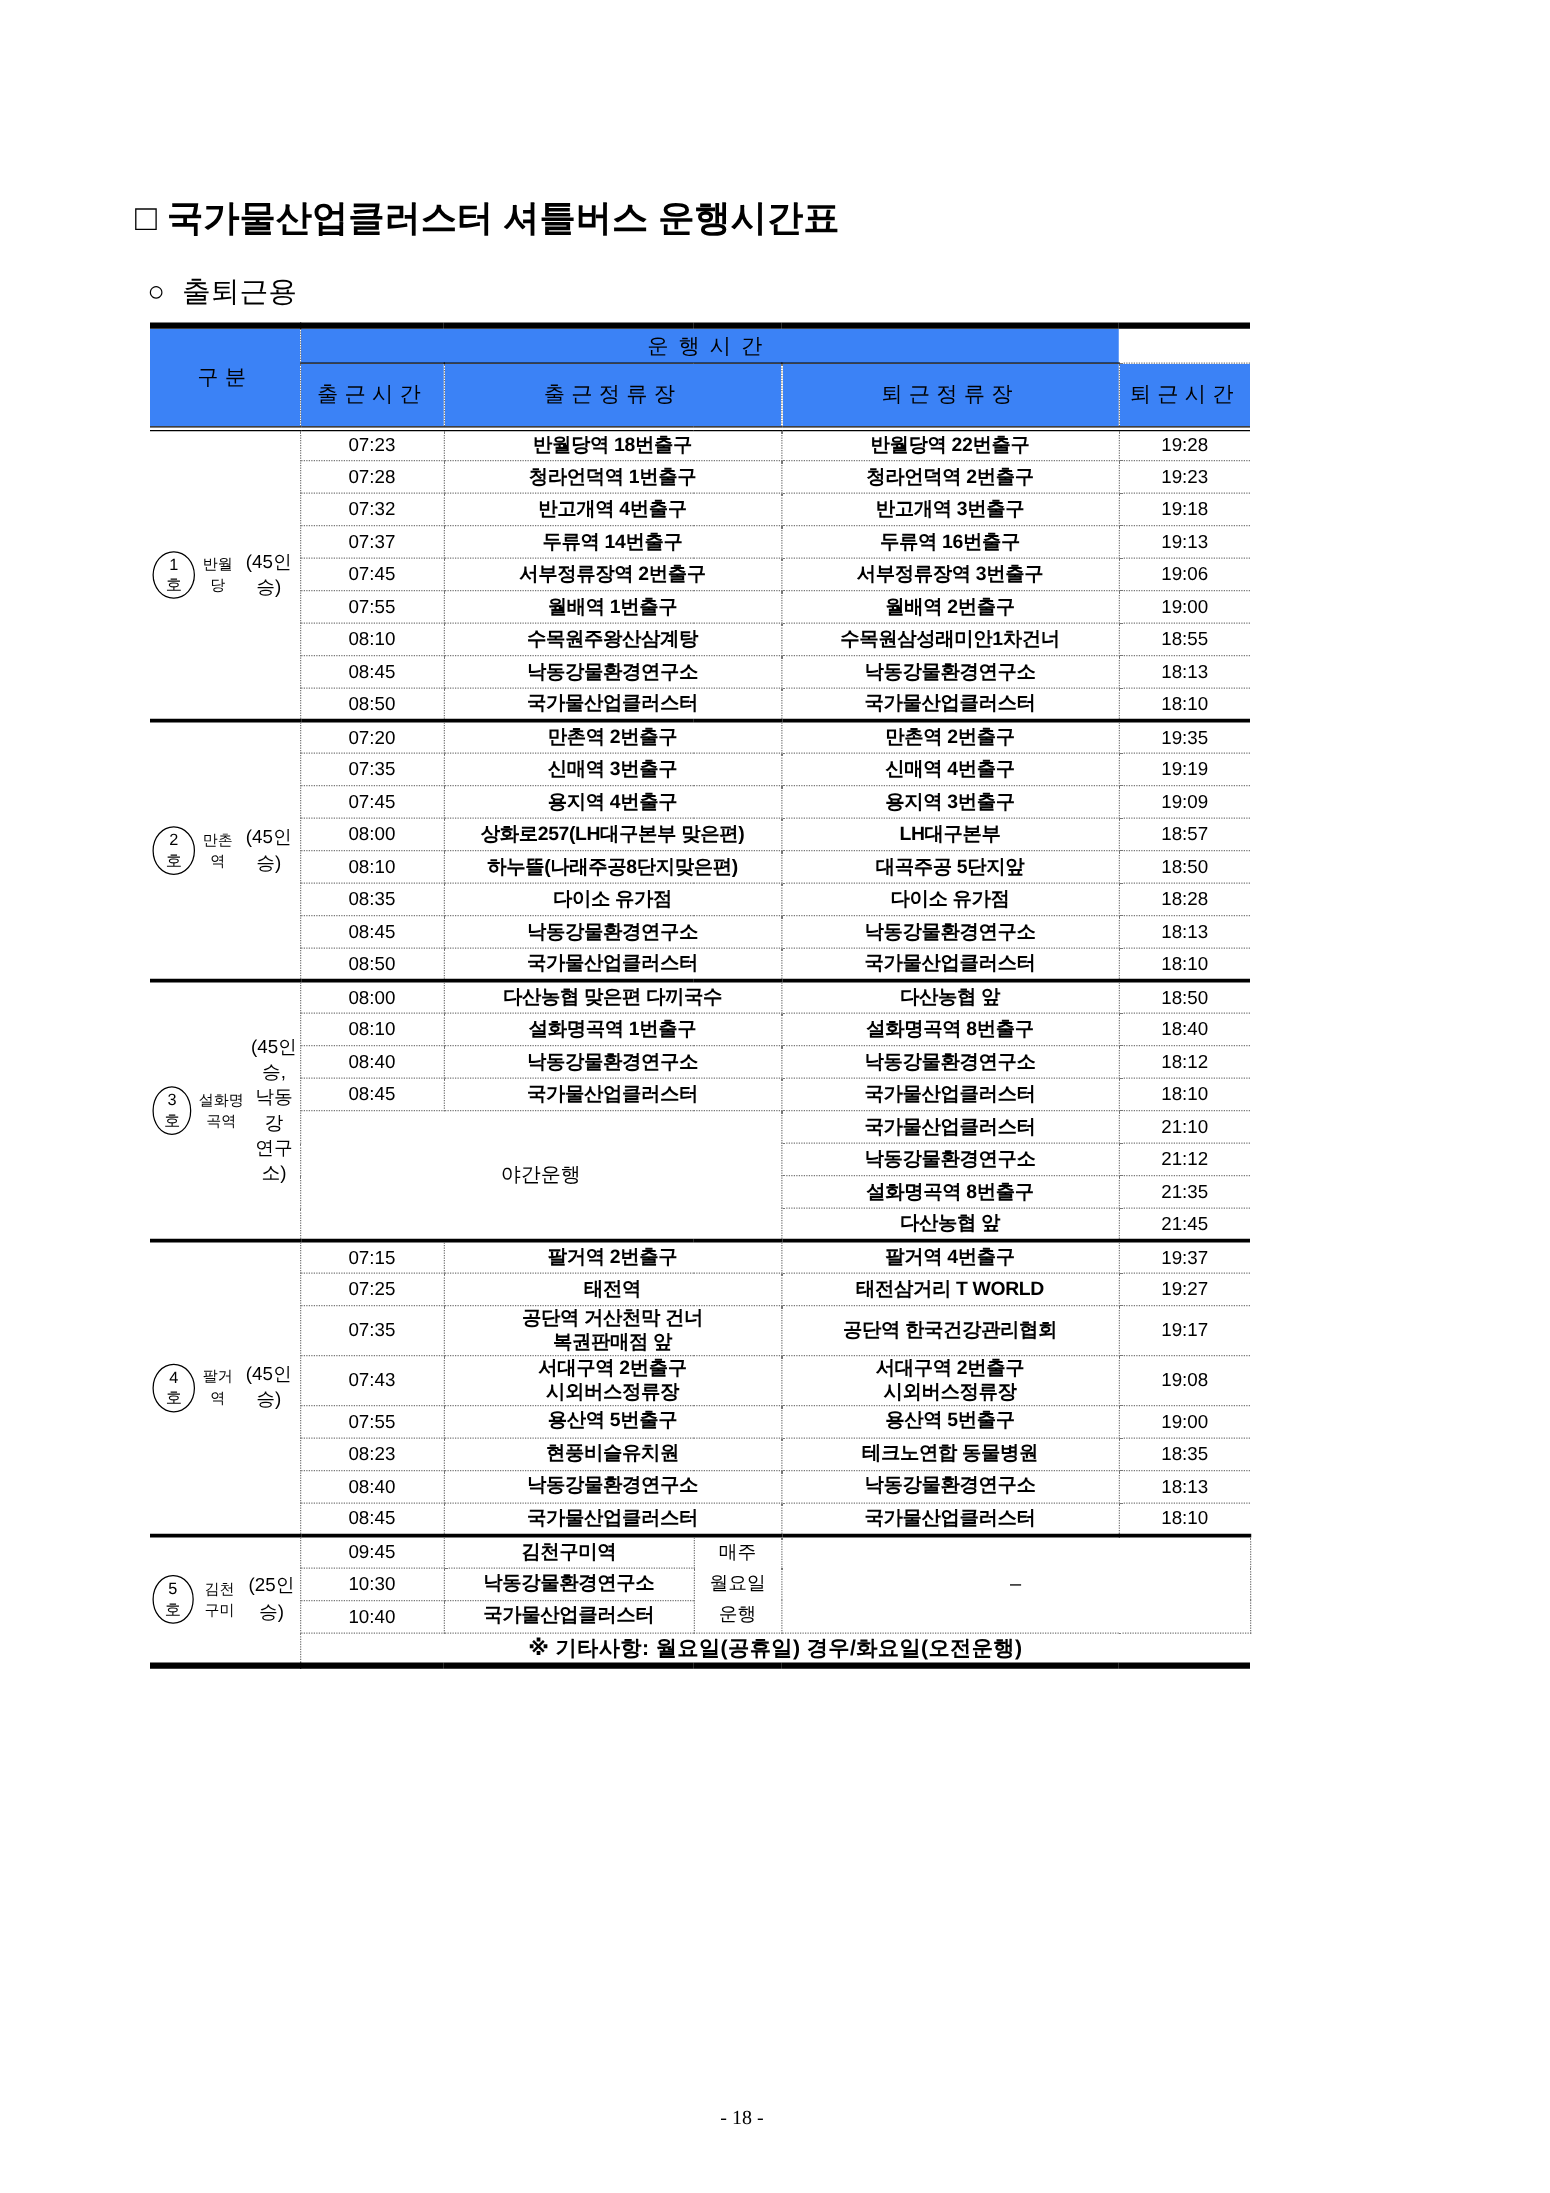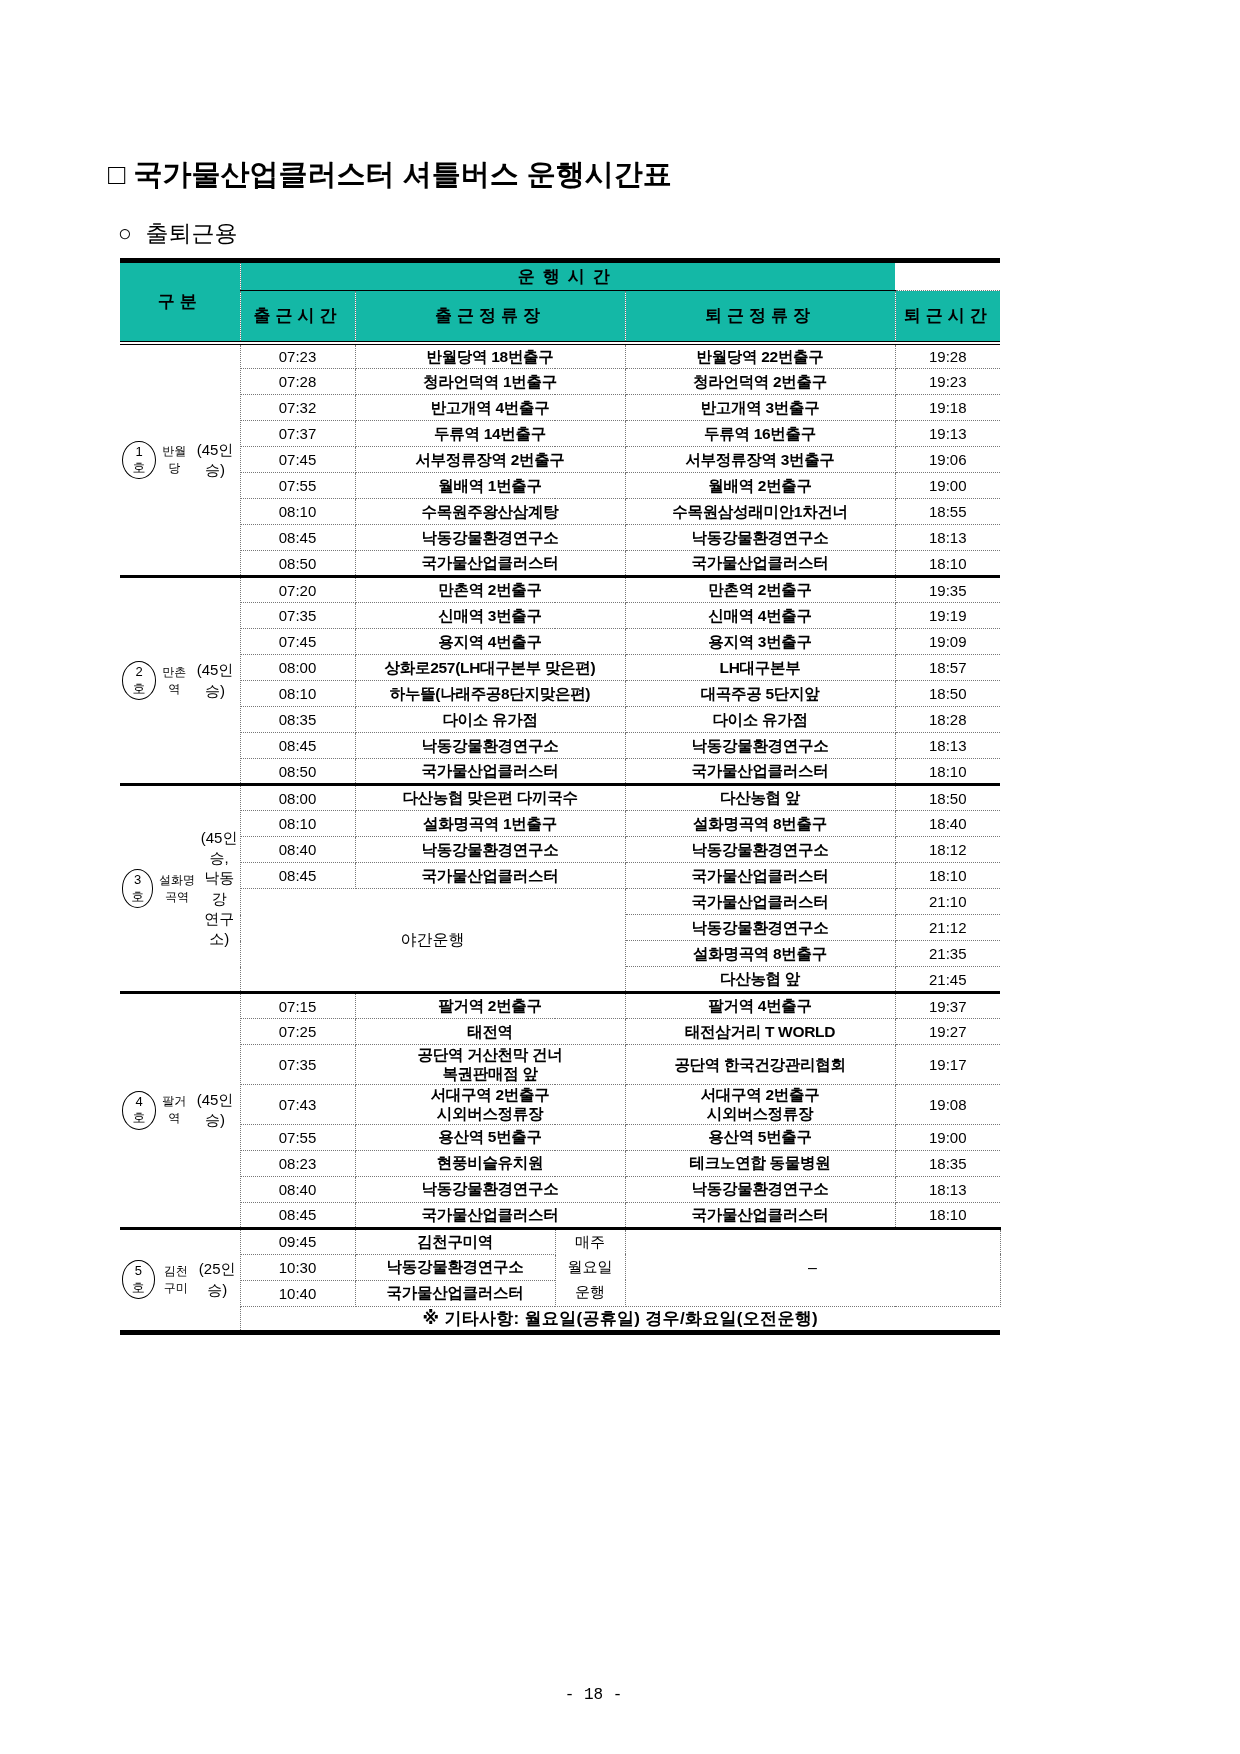--- a/index.html
+++ b/index.html
@@ -18,21 +18,21 @@
 
   table.tt {
     position:absolute; left:120px; top:258px; width:880px;
     border-collapse:collapse; table-layout:fixed;
     border-top:5px solid #000; border-bottom:5px solid #000;
   }
   .tt th, .tt td {
     border:1px dotted #777; text-align:center; vertical-align:middle;
     white-space:pre-line; overflow:hidden; padding:0 2px;
   }
-  .tt thead th { background:#14b8a6; font-size:17px; font-weight:700; }
+  .tt thead th { background:#3b82f6; font-size:17px; font-weight:400; }
   tr.h1 { height:30px; }
   tr.h1 th { border-bottom:1px solid #000; letter-spacing:8px; }
   tr.h2 { height:52px; }
   tr.h2 th { border-bottom:4px double #000; letter-spacing:5px; }
   tr.h1 th.gubun-h { border-left:none; border-bottom:4px double #000; letter-spacing:5px; }
   th.optime-h { border-right:none; }
   tr.h2 th:last-child { border-right:none; }
 
   .tt tbody tr { height:26px; }
   td.dt, td.rt { font-size:15px; font-weight:400; }
@@ -49,21 +49,21 @@
   td.night { font-size:16px; font-weight:500; }
   td.weekly { font-size:15px; font-weight:500; line-height:1.65; }
   td.dash { font-size:16px; font-weight:400; }
   tr.r2 { height:52px; }
   tr.g5r1 { height:44px; }
   tr.g5r2, tr.g5r3 { height:58px; }
   tr.noterow { height:48px; }
   td.note { font-size:17px; font-weight:700; border-right:none; letter-spacing:0.3px; }
 
   .pageno { position:absolute; top:1686px; left:0; width:1187px; text-align:center; font-size:16px;
-            font-family:Liberation Mono, monospace; }
+            font-family:Liberation Serif, serif; }
 </style>
 </head>
 <body>
 
 <div class="page">
 
   <div class="section-title">□ 국가물산업클러스터 셔틀버스 운행시간표</div>
   <div class="sub-title">○ 출퇴근용</div>
 
   <table class="tt">

